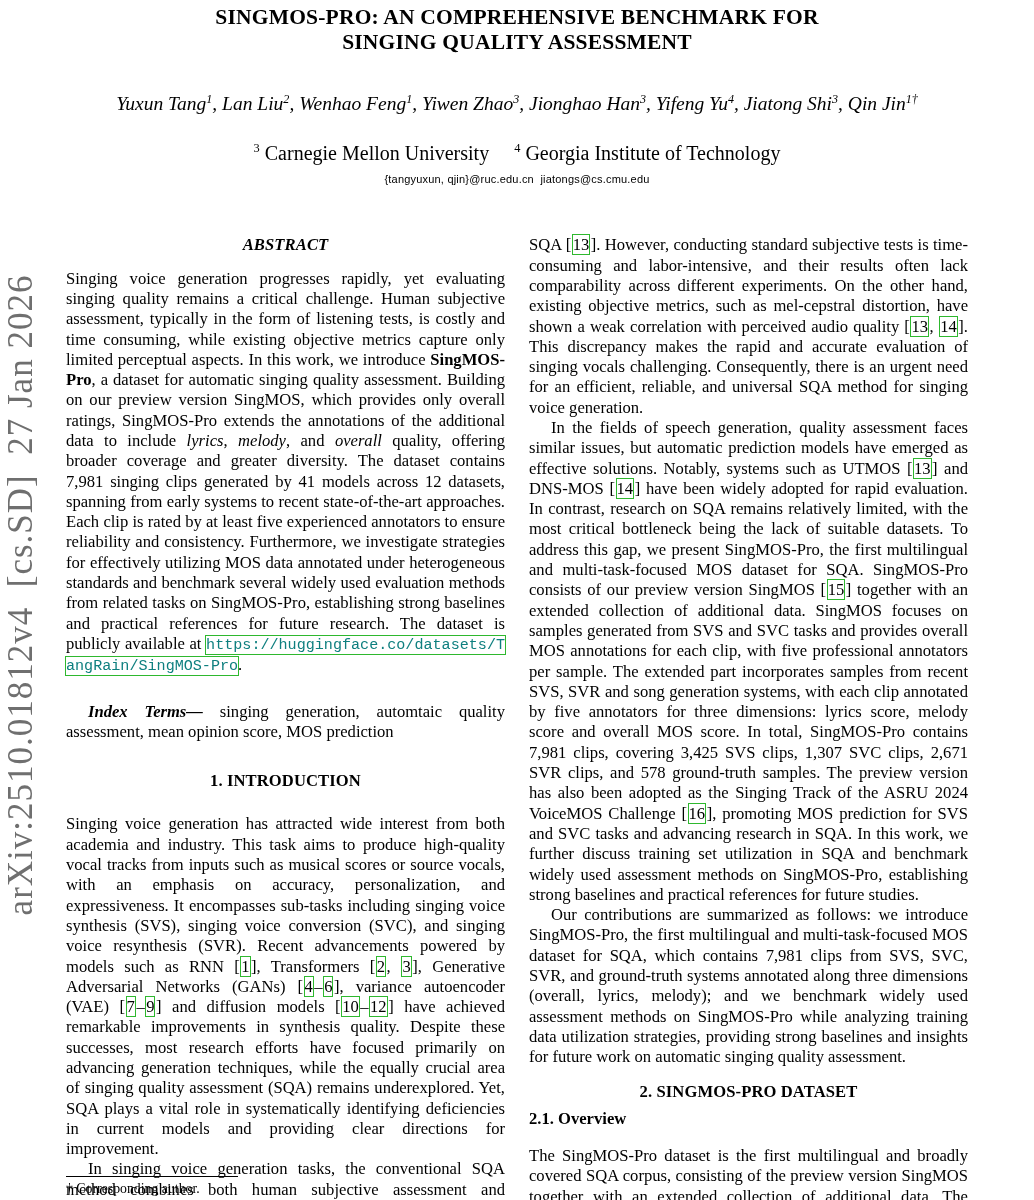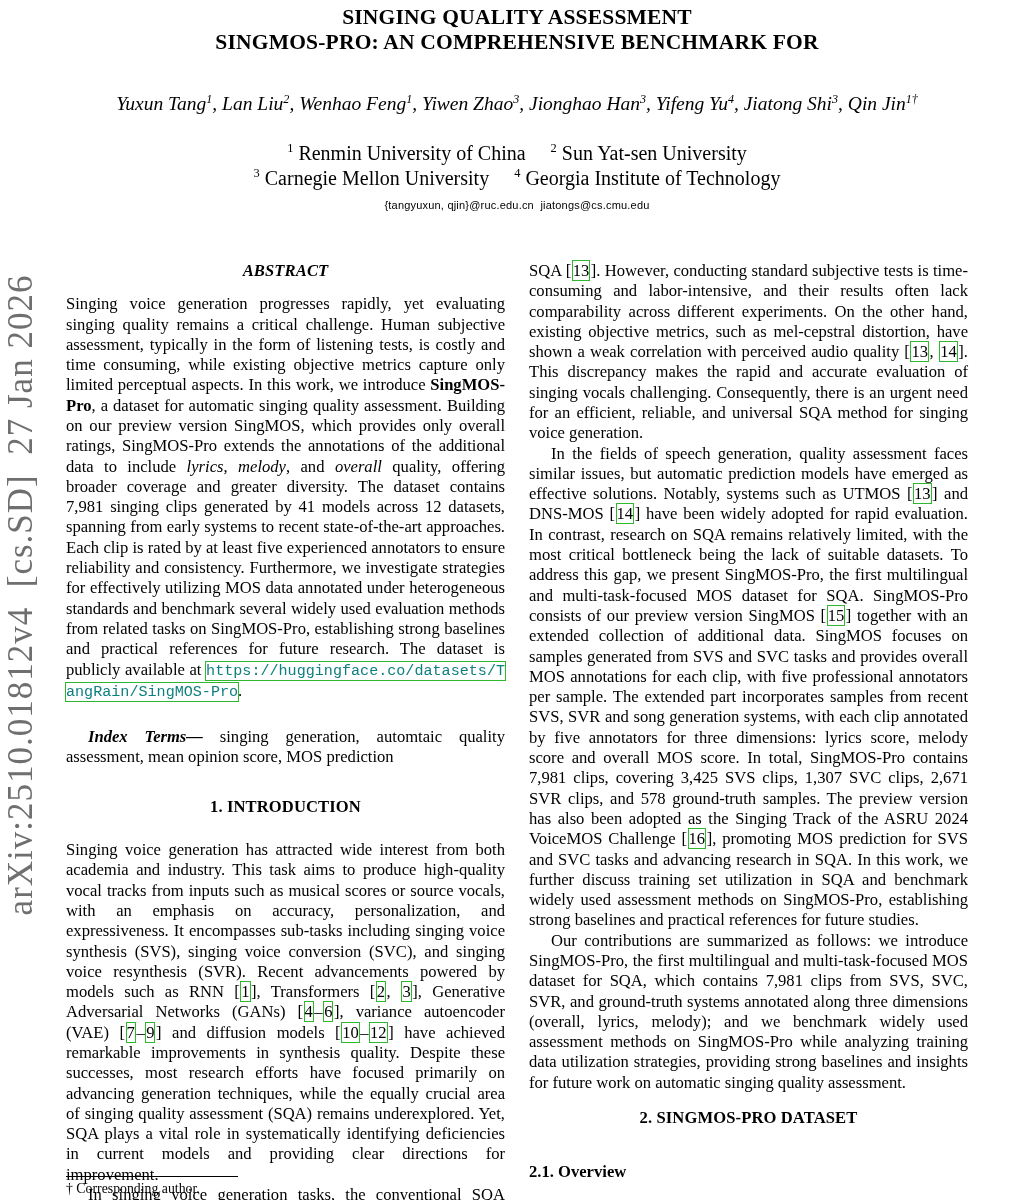--- a/index.html
+++ b/index.html
@@ -52,21 +52,21 @@
     letter-spacing: 0.1px;
   }
   .abstract-heading { margin-bottom: 13px; font-style: italic; }
   .index-terms { margin-top: 25px; }
   .intro-heading { margin-top: 29px; margin-bottom: 23px; }
   .dataset-heading { margin-top: 15px; }
   .subsection-heading {
     font-size: 16.6px;
     font-weight: bold;
     text-align: left;
-    margin-top: 34px;
+    margin-top: 6px;
   }
   .overview-para { margin-top: 17px; }
 
   .run-b { font-weight: bold; }
   .run-i { font-style: italic; }
   .run-bi { font-weight: bold; font-style: italic; }
   .run-sup { vertical-align: super; font-size: 62%; line-height: 0; }
   .run-cite {
     box-shadow: 0 0 0 1px var(--citation-box, #2eb82e);
     -webkit-box-decoration-break: clone;
@@ -96,25 +96,24 @@
   }
 </style>
 </head>
 <body>
 
 <div class="page">
 
   <div class="watermark">arXiv:2510.01812v4  [cs.SD]  27 Jan 2026</div>
 
   <div class="header">
+    <div class="title-line">SINGMOS-PRO: AN COMPREHENSIVE BENCHMARK FOR</div>
     <div class="title-line">SINGING QUALITY ASSESSMENT</div>
-    <div class="title-line">SINGMOS-PRO: AN COMPREHENSIVE BENCHMARK FOR</div>
     <div class="authors"><span>Yuxun Tang</span><span class="run-sup">1</span><span>, Lan Liu</span><span class="run-sup">2</span><span>, Wenhao Feng</span><span class="run-sup">1</span><span>, Yiwen Zhao</span><span class="run-sup">3</span><span>, Jionghao Han</span><span class="run-sup">3</span><span>, Yifeng Yu</span><span class="run-sup">4</span><span>, Jiatong Shi</span><span class="run-sup">3</span><span>, Qin Jin</span><span class="run-sup">1†</span></div>
     <div class="affiliations">
-      <div><span class="run-sup">1</span><span> Renmin University of China</span><span>&nbsp;&nbsp;&nbsp;&nbsp;&nbsp;</span><span class="run-sup">2</span><span> Sun Yat-sen University</span></div>
       <div><span class="run-sup">3</span><span> Carnegie Mellon University</span><span>&nbsp;&nbsp;&nbsp;&nbsp;&nbsp;</span><span class="run-sup">4</span><span> Georgia Institute of Technology</span></div>
     </div>
     <div class="emails">{tangyuxun, qjin}@ruc.edu.cn&nbsp;&nbsp;jiatongs@cs.cmu.edu</div>
   </div>
 
   <div class="columns">
 
     <div class="col">
       <h2 class="section-heading abstract-heading">ABSTRACT</h2>
       <p><span>Singing voice generation progresses rapidly, yet evaluating singing quality remains a critical challenge. Human subjective assessment, typically in the form of listening tests, is costly and time consuming, while existing objective metrics capture only limited perceptual aspects. In this work, we introduce </span><span class="run-b">SingMOS-Pro</span><span>, a dataset for automatic singing quality assessment. Building on our preview version SingMOS, which provides only overall ratings, SingMOS-Pro extends the annotations of the additional data to include </span><span class="run-i">lyrics</span><span>, </span><span class="run-i">melody</span><span>, and </span><span class="run-i">overall</span><span> quality, offering broader coverage and greater diversity. The dataset contains 7,981 singing clips generated by 41 models across 12 datasets, spanning from early systems to recent state-of-the-art approaches. Each clip is rated by at least five experienced annotators to ensure reliability and consistency. Furthermore, we investigate strategies for effectively utilizing MOS data annotated under heterogeneous standards and benchmark several widely used evaluation methods from related tasks on SingMOS-Pro, establishing strong baselines and practical references for future research. The dataset is publicly available at </span><span class="run-link">https://huggingface.co/datasets/TangRain/SingMOS-Pro</span><span>.</span></p>

